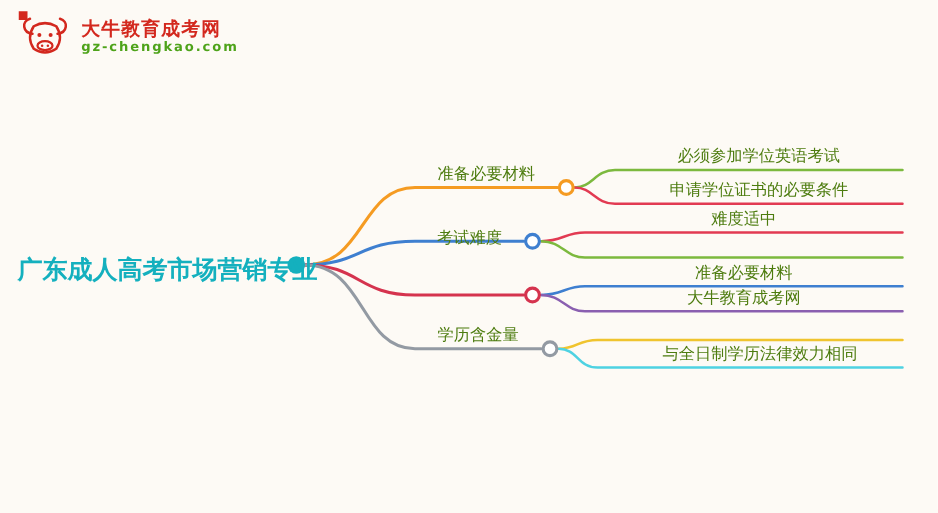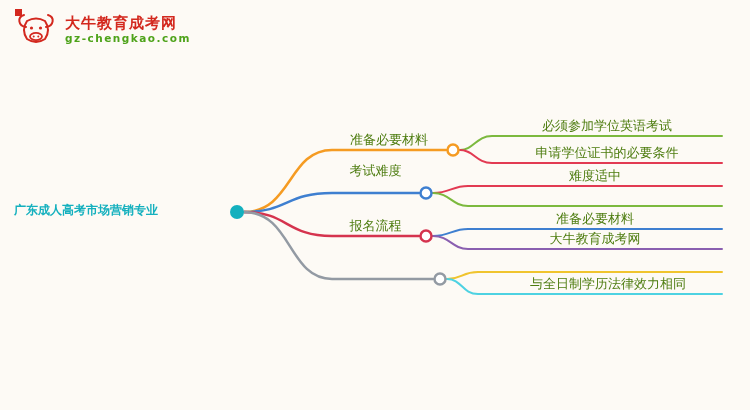--- a/index.html
+++ b/index.html
@@ -8,21 +8,21 @@
     position:relative;width:750px;height:410px;overflow:hidden;
     background:#fdfaf5;
   }
   .mindmap-svg{position:absolute;left:0;top:0;}
   
   .logo{position:absolute;left:14px;top:8px;display:flex;align-items:center;gap:7px;}
   .logo-title{font-size:15px;font-weight:bold;letter-spacing:1px;line-height:1.2;}
   .logo-subtitle{font-size:10.5px;font-weight:bold;letter-spacing:1.5px;line-height:1.3;}
   
   .node-label{position:absolute;white-space:nowrap;}
-  .root-label{font-size:12px;font-weight:bold;text-align:center;}
+  .root-label{font-size:20px;font-weight:bold;text-align:center;}
   .topic-label{font-size:13px;color:#4d7c0f;text-align:center;height:17px;line-height:17px;}
 </style>
 </head>
 <body>
 
 <div class="canvas">
 
   <svg class="mindmap-svg" width="750" height="410" viewBox="0 0 750 410">
 
     <path d="M244,212 C292,212 288,150 332,150 L446,150" fill="none" stroke-width="2.5" stroke-linecap="round" stroke="#f59b22"></path>
@@ -60,22 +60,22 @@
     </svg>
     <div class="logo-text">
       <div class="logo-title" style="color: rgb(211, 40, 30);">大牛教育成考网</div>
       <div class="logo-subtitle" style="color: rgb(78, 163, 26);">gz-chengkao.com</div>
     </div>
   </div>
 
   <div class="node-label root-label" style="left: 14px; top: 202px; color: rgb(20, 176, 190);">广东成人高考市场营销专业</div>
 
   <div class="node-label topic-label" style="left:332px;top:131px;width:114px;">准备必要材料</div>
-  <div class="node-label topic-label" style="left:332px;top:162px;width:87px;">考试难度</div>
-  <div class="node-label topic-label" style="left:332px;top:217px;width:87px;">报名流程</div>
+  <div class="node-label topic-label" style="left:332px;top:182px;width:87px;">考试难度</div>
+  <div class="node-label topic-label" style="left:332px;top:260px;width:101px;">学历含金量</div>
 
   <div class="node-label topic-label" style="left:492px;top:117px;width:230px;">必须参加学位英语考试</div>
   <div class="node-label topic-label" style="left:492px;top:144px;width:230px;">申请学位证书的必要条件</div>
   <div class="node-label topic-label" style="left:468px;top:167px;width:254px;">难度适中</div>
   <div class="node-label topic-label" style="left:468px;top:210px;width:254px;">准备必要材料</div>
   <div class="node-label topic-label" style="left:468px;top:230px;width:254px;">大牛教育成考网</div>
   <div class="node-label topic-label" style="left:486px;top:275px;width:244px;">与全日制学历法律效力相同</div>
 
 </div>
 

